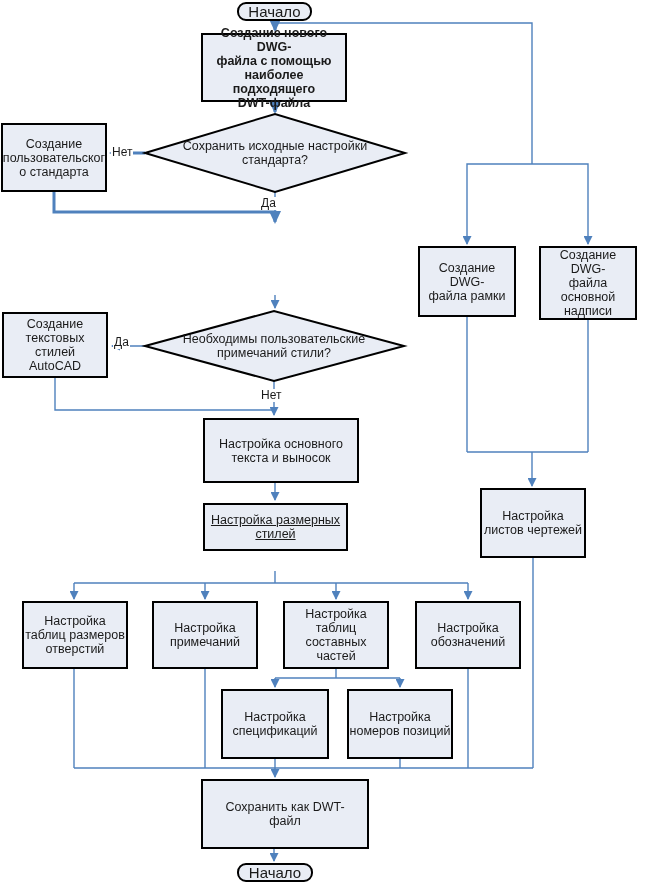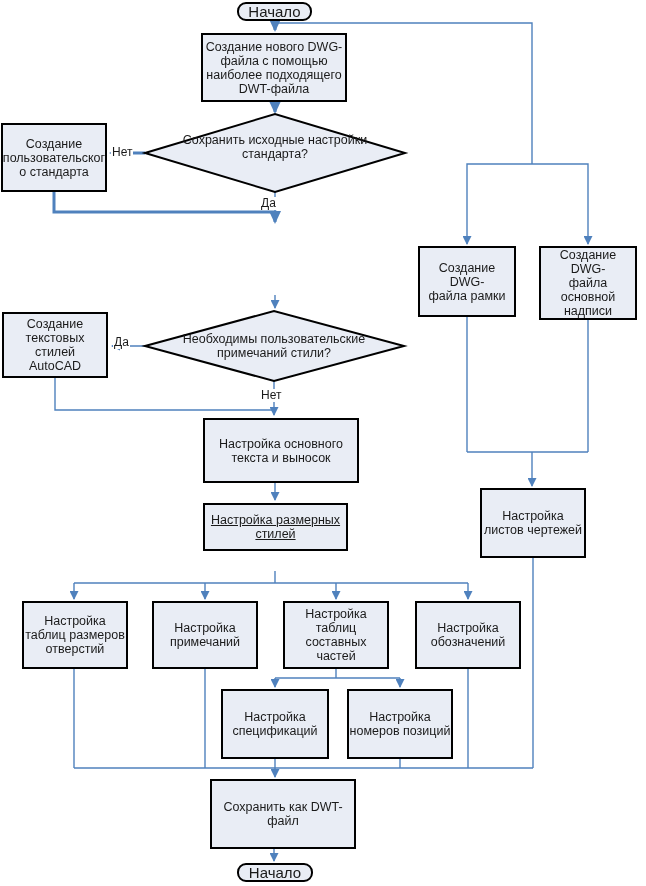--- a/index.html
+++ b/index.html
@@ -87,26 +87,26 @@
     <path class="thin" d="M275,759 L275,777" marker-end="url(#m-thin)"></path>
 
     <path class="thin" d="M274,849 L274,861" marker-end="url(#m-thin)"></path>
 
     <polygon class="diamond" points="145,153 275,114 405,153 275,192"></polygon>
     <polygon class="diamond" points="145,346 274,311 404,346 274,381"></polygon>
   </svg>
 
   <div class="node terminator" style="left:237px; top:2px; width:75px; height:19px;">Начало</div>
 
-  <div class="node" style="left:201px; top:33px; width:146px; height:69px;">Создание нового DWG-
+  <div class="node" style="left:201px; top:33px; width:146px; height:69px;font-weight:bold;">Создание нового DWG-
 файла с помощью
 наиболее подходящего
 DWT-файла</div>
 
-  <div class="dlabel" style="left:150px; top:133px; width:250px;">Сохранить исходные настройки
+  <div class="dlabel" style="left:150px; top:139px; width:250px;">Сохранить исходные настройки
 стандарта?</div>
 
   <div class="node" style="left:1px; top:123px; width:106px; height:69px;">Создание
 пользовательског
 о стандарта</div>
 
 
   <div class="dlabel" style="left:149px; top:332px; width:250px;">Необходимы пользовательские
 примечаний стили?</div>
 
@@ -143,21 +143,21 @@
   <div class="node" style="left:418px; top:246px; width:98px; height:71px;">Создание DWG-
 файла рамки</div>
 
   <div class="node" style="left:539px; top:246px; width:98px; height:74px;">Создание DWG-
 файла основной
 надписи</div>
 
   <div class="node" style="left:480px; top:488px; width:106px; height:70px;">Настройка
 листов чертежей</div>
 
-  <div class="node" style="left:201px; top:779px; width:146px; height:70px;margin-left:9px;">Сохранить как DWT-
+  <div class="node" style="left:201px; top:779px; width:168px; height:70px;">Сохранить как DWT-
 файл</div>
 
   <div class="node terminator" style="left:237px; top:863px; width:76px; height:19px;">Начало</div>
 
   <div class="edge-label" style="left:111px; top:146px;">Нет</div>
 
   <div class="edge-label" style="left:260px; top:197px;">Да</div>
 
   <div class="edge-label" style="left:113px; top:336px;">Да</div>
 

